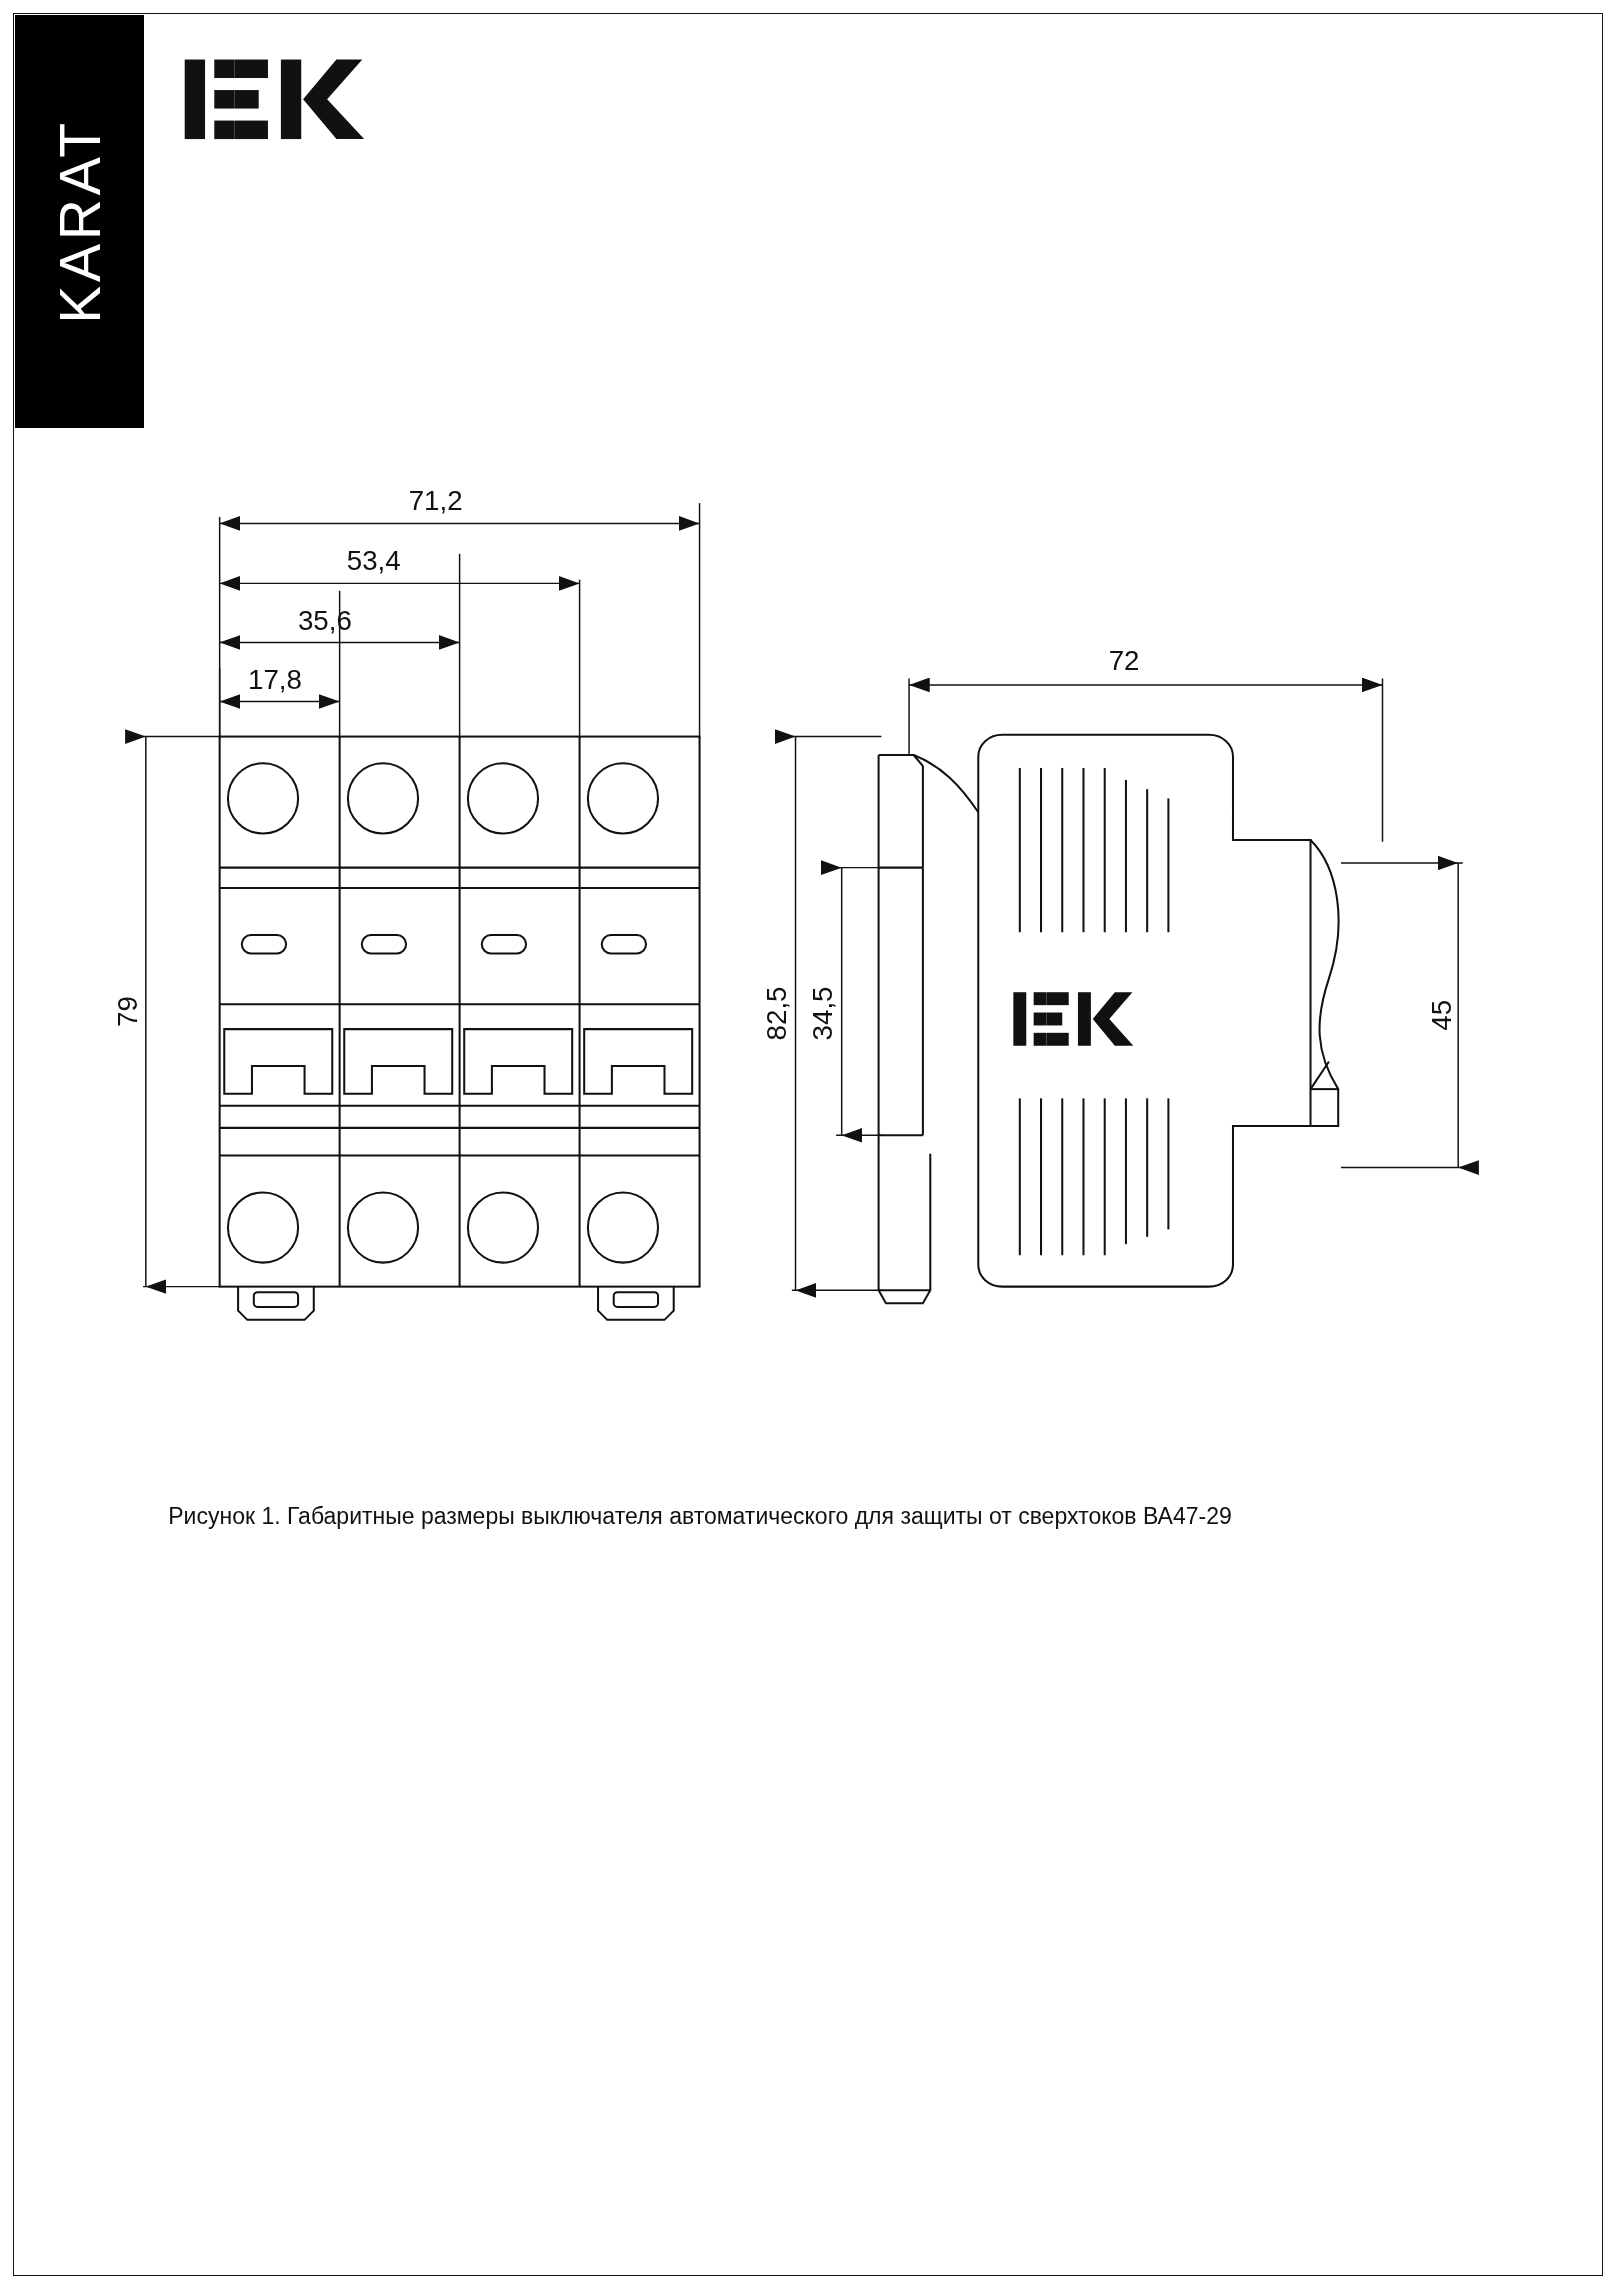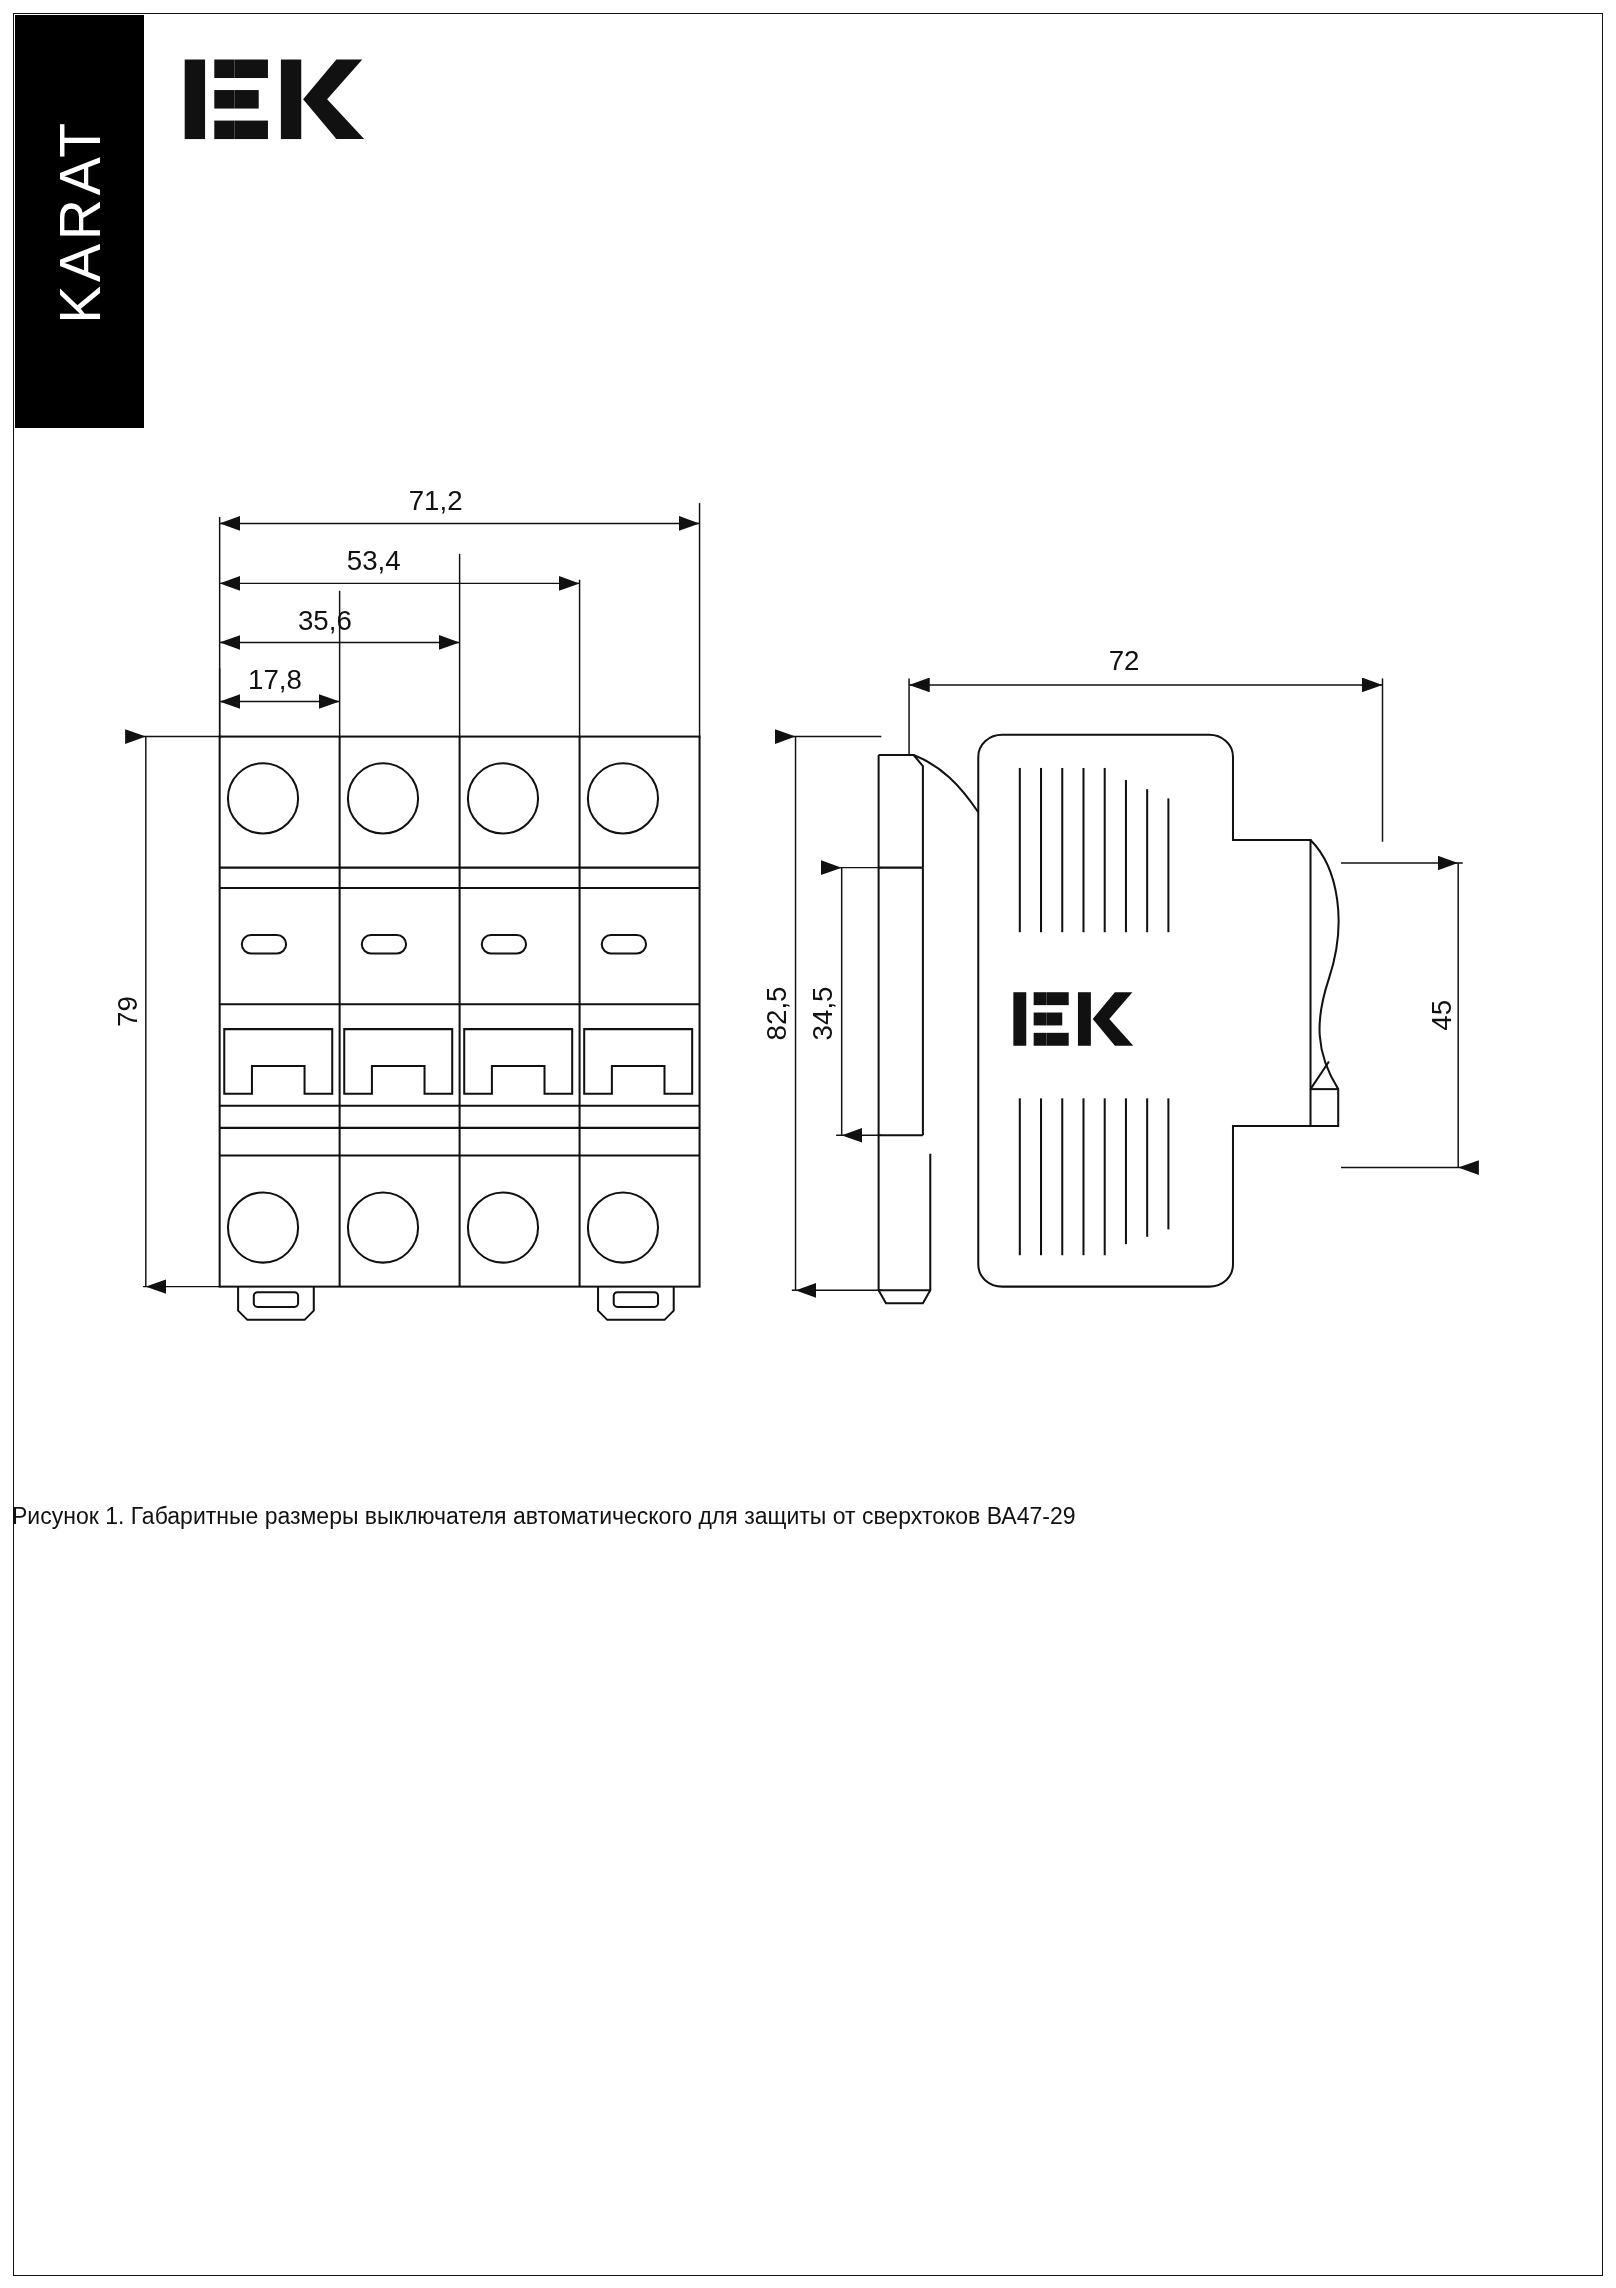--- a/index.html
+++ b/index.html
@@ -58,22 +58,23 @@
   
   #logo-top {
     position: absolute;
     left: 181px;
     top: 52px;
     width: 185px;
     height: 102px;
   }
   .caption {
     position: absolute;
-    left: 12px;
+    left: 4px;
     width: 1392px;
+    text-align: center;
     font-size: 23px;
     color: #111;
     font-family: "Liberation Sans", sans-serif;
   }
   #figure-caption { top: 1503px; }
 
   #drawing {
     position: absolute;
     left: 0;
     top: 0;

